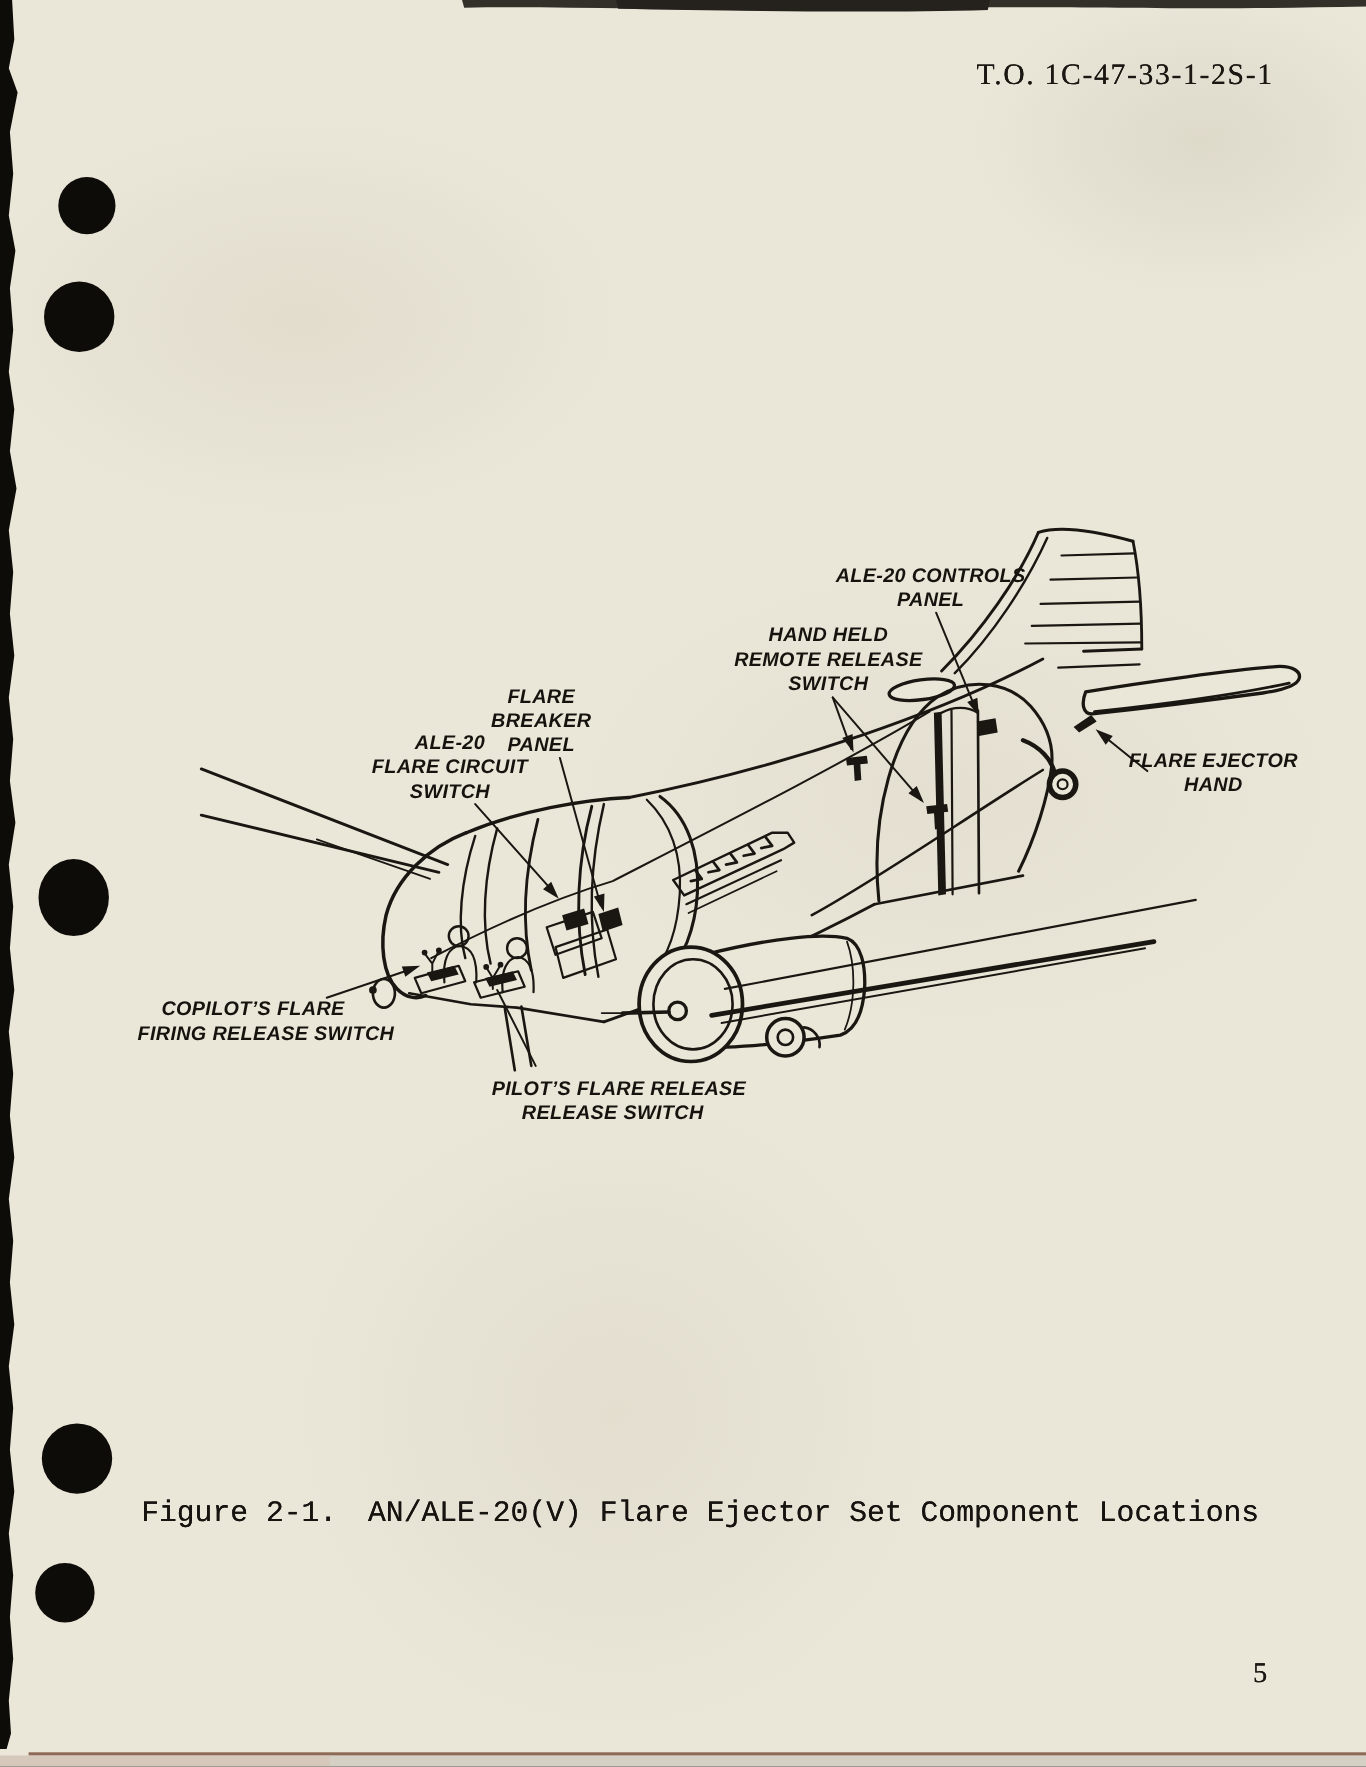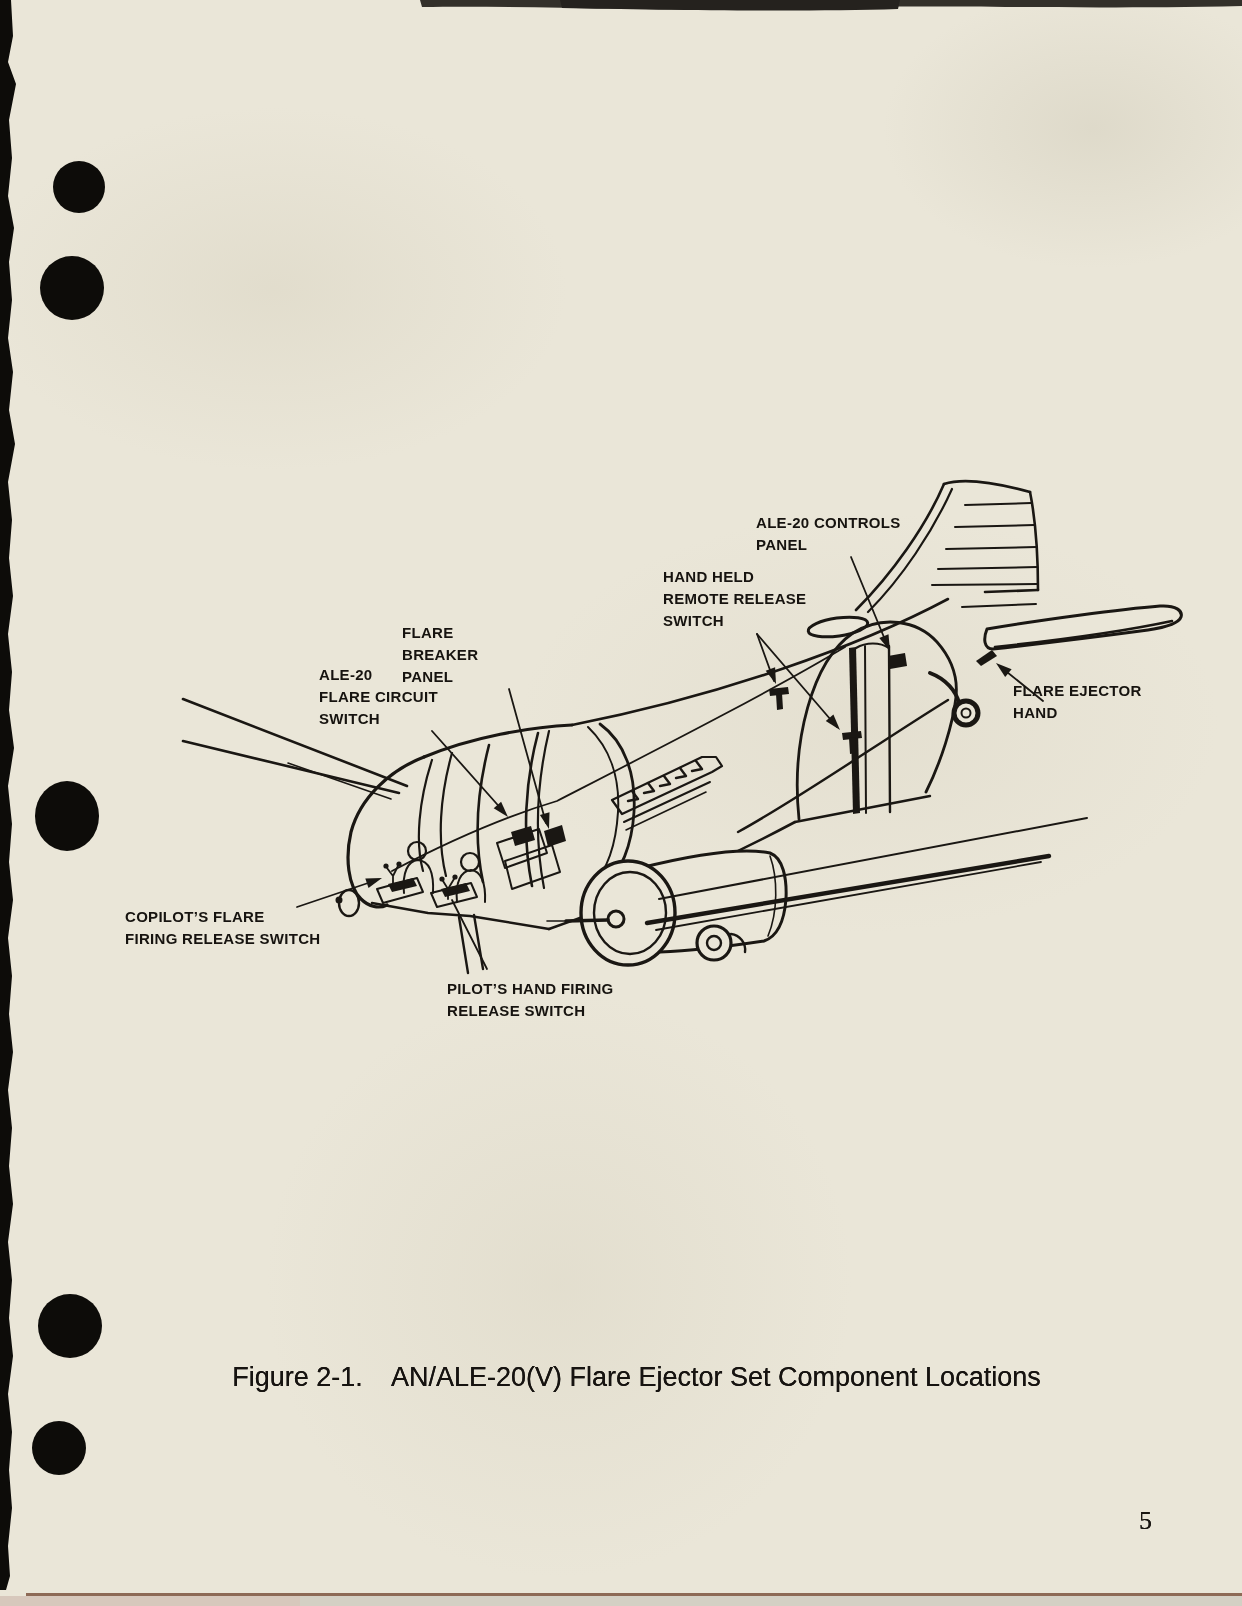--- a/index.html
+++ b/index.html
@@ -25,35 +25,36 @@
   }
   .pagenum{
     position:absolute;top:1506px;right:90px;
     font-family:"Liberation Serif", serif;
     font-size:26px;color:#1b1813;
     text-shadow:0 0 .4px #1b1813;
   }
   .caption{
     position:absolute;left:0;right:0;top:1362px;
     text-align:center;
-    font-family:Liberation Sans, sans-serif;
+    font-family:Liberation Mono, monospace;
     font-size:27px;color:#161310;
     text-shadow:0 0 .4px #161310;
     white-space:nowrap;
     margin-left:31px;
   }
   .caption .fig-label{margin-right:28px;}
   .callout{
     position:absolute;
-    text-align:left;
+    text-align:center;
     font-weight:700;
-    font-size:15px;line-height:22px;
+    font-size:18px;line-height:22px;
     letter-spacing:.3px;
     color:#16130f;
     white-space:nowrap;
+    font-style:italic;
   }
   .callout span{display:block;}
 </style>
 </head>
 <body>
 
 <div id="page">
 
   <svg id="artwork" width="1242" height="1606" viewBox="0 0 1242 1606" fill="none" stroke="#1a1713" stroke-linecap="round" stroke-linejoin="round">
 
@@ -218,20 +219,21 @@
       <path d="M297,907 L377,880"></path>
       <polygon points="382,878 365.3,878.6 368.5,888" fill="#1a1713" stroke="none"></polygon>
 
       <path d="M487,969 L452,900"></path>
 
       <path d="M1043,701 L1002,668"></path>
       <polygon points="996,663 1005.2,677 1011.6,669.2" fill="#1a1713" stroke="none"></polygon>
     </g>
   </svg>
 
+  <div class="hdr">T.O. 1C-47-33-1-2S-1</div>
 
   <div class="callout" style="left:756px;top:512px;width:180px">
     <span>ALE-20 CONTROLS</span>
     <span>PANEL</span>
   </div>
 
   <div class="callout" style="left:663px;top:566px;width:180px">
     <span>HAND HELD</span>
     <span>REMOTE RELEASE</span>
     <span>SWITCH</span>
@@ -253,21 +255,21 @@
     <span>FLARE EJECTOR</span>
     <span>HAND</span>
   </div>
 
   <div class="callout" style="left:125px;top:906px;width:210px">
     <span>COPILOT’S FLARE</span>
     <span>FIRING RELEASE SWITCH</span>
   </div>
 
   <div class="callout" style="left:447px;top:978px;width:220px">
-    <span>PILOT’S HAND FIRING</span>
+    <span>PILOT’S FLARE RELEASE</span>
     <span>RELEASE SWITCH</span>
   </div>
 
   <div class="caption">
     <span class="fig-label">Figure 2-1.</span><span>AN/ALE-20(V) Flare Ejector Set Component Locations</span>
   </div>
 
   <div class="pagenum">5</div>
 
 </div>

